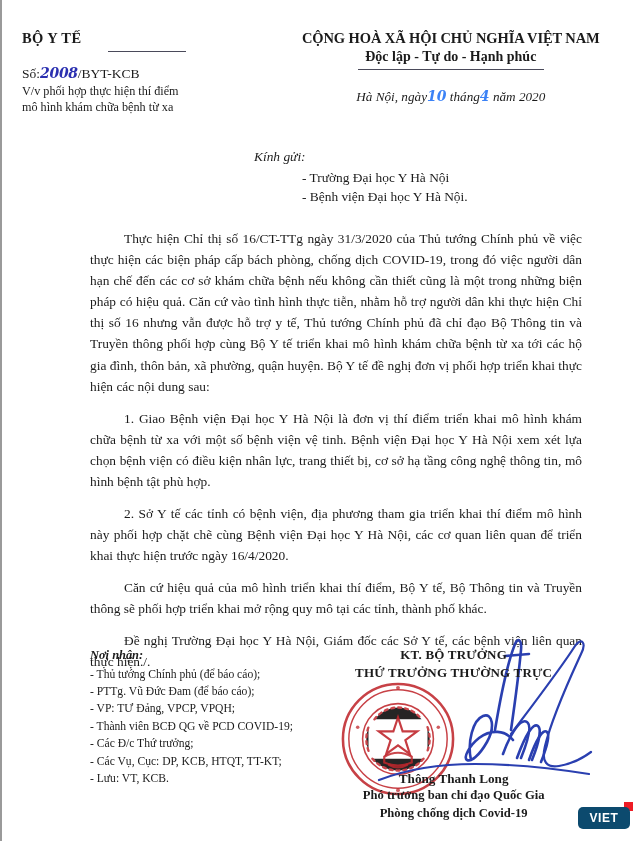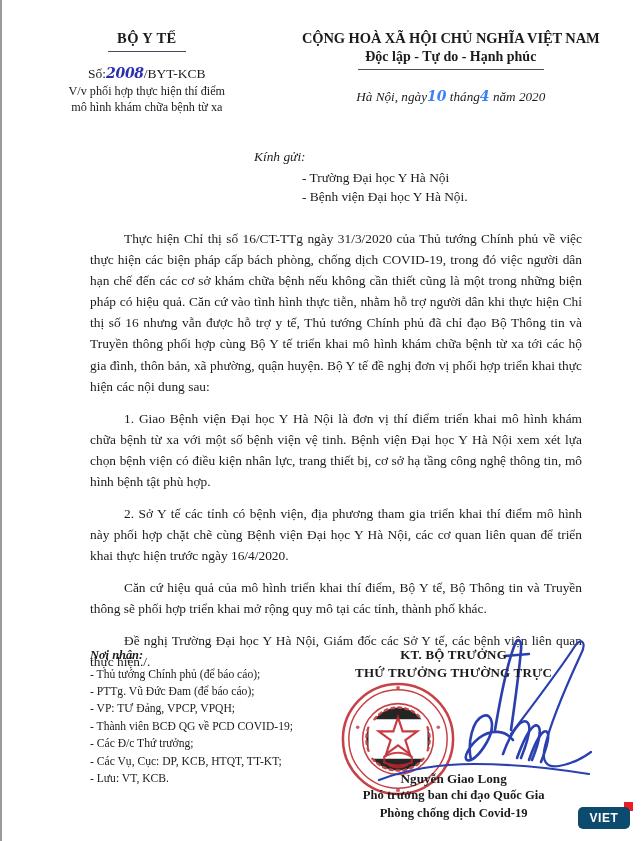--- a/index.html
+++ b/index.html
@@ -21,21 +21,20 @@
     overflow: hidden;
   }
 
   
   .header {
     display: flex;
     padding-top: 30px;
   }
   .hdr-left {
     width: 42%;
-    text-align: center;
     padding-left: 20px;
     box-sizing: border-box;
   }
   .hdr-right {
     width: 58%;
     text-align: center;
     padding-right: 14px;
     box-sizing: border-box;
   }
   .org-name {
@@ -329,21 +328,21 @@
 
           <path d="M136 100 C160 68 186 34 200 12 C206 3 212 8 206 20 C196 42 178 80 170 112
                    C166 128 172 134 184 132 C196 130 208 124 216 118" stroke-width="2.2"></path>
 
           <path d="M4 146 C30 136 62 130 100 130 C140 130 176 134 214 140" stroke-width="2.2"></path>
         </g>
       </svg>
 
       <div class="sign-gap"></div>
 
-      <div class="signer-name">Nguyễn Giao Long</div>
+      <div class="signer-name">Thông Thanh Long</div>
       <div class="signer-role">
         <div>Phó trưởng ban chỉ đạo Quốc Gia</div>
         <div>Phòng chống dịch Covid-19</div>
       </div>
     </div>
   </div>
 
   <div class="viet-badge">
     <div class="corner"></div>
     <div class="pill">

